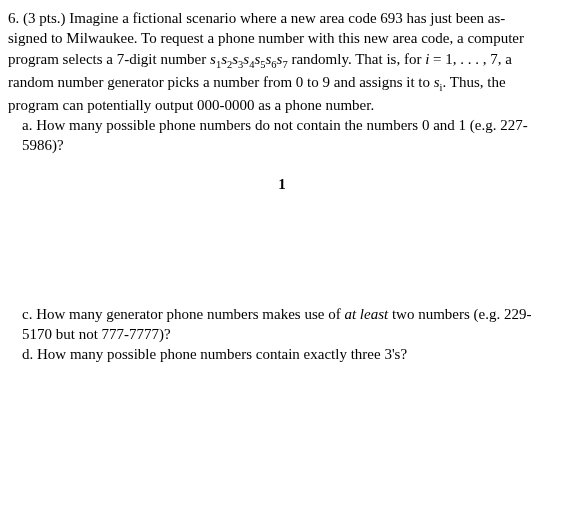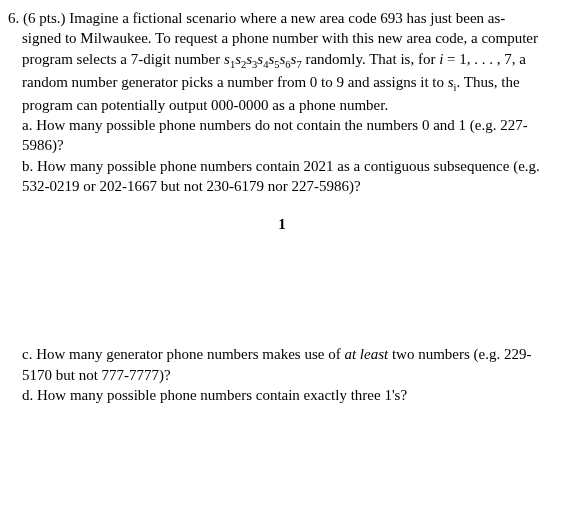--- a/index.html
+++ b/index.html
@@ -11,21 +11,20 @@
       font-family: 'Times New Roman', Times, serif;
       background: #ffffff;
       width: 574px;
       height: 516px;
       padding: 8px 18px 8px 8px;
       color: #000000;
       font-size: 15px;
       line-height: 1.35;
     }
     .indented {
-      margin-left: 14px;
       display: block;
     }
     .subpart {
       margin-left: 14px;
       margin-top: 0;
     }
     .page-number {
       text-align: center;
       font-weight: bold;
       margin-top: 18px;
@@ -41,31 +40,30 @@
       vertical-align: sub;
       font-size: 0.7em;
       font-style: normal;
     }
   </style>
 </head>
 <body>
 
 <div>
   <span>6.</span>
-  <span>(6 pts.)</span>
+  <span>(3 pts.)</span>
   <span>Imagine a fictional scenario where a new area code 693 has just been as-</span>
   <span class="indented">
     <span>signed to Milwaukee. To request a phone number with this new area code, a computer program selects a 7-digit number </span><span class="math"><span>s</span><span class="sub">1</span><span>s</span><span class="sub">2</span><span>s</span><span class="sub">3</span><span>s</span><span class="sub">4</span><span>s</span><span class="sub">5</span><span>s</span><span class="sub">6</span><span>s</span><span class="sub">7</span></span><span> randomly. That is, for </span><span class="math">i</span><span> = </span><span>1, . . . , 7</span><span>, a random number generator picks a number from 0 to 9 and assigns it to </span><span class="math"><span>s</span><span class="sub">i</span></span><span>. Thus, the program can potentially output 000-0000 as a phone number.</span>
   </span>
 
   <div class="subpart">a. How many possible phone numbers do not contain the numbers 0 and 1 (e.g. 227-5986)?</div>
 
-  <div class="subpart">b. How many possible phone numbers contain 2021 as a contiguous subsequence (e.g. 532-0219 or 202-1667 but not 230-6179 nor 227-5986)?</div>
 
   <div class="page-number">1</div>
 
   <div class="subpart">
     <span>c. How many generator phone numbers makes use of </span><span class="italic">at least</span><span> two numbers (e.g. 229-5170 but not 777-7777)?</span>
   </div>
 
-  <div class="subpart">d. How many possible phone numbers contain exactly three 1's?</div>
+  <div class="subpart">d. How many possible phone numbers contain exactly three 3's?</div>
 
 </div>
 
 </body></html>

